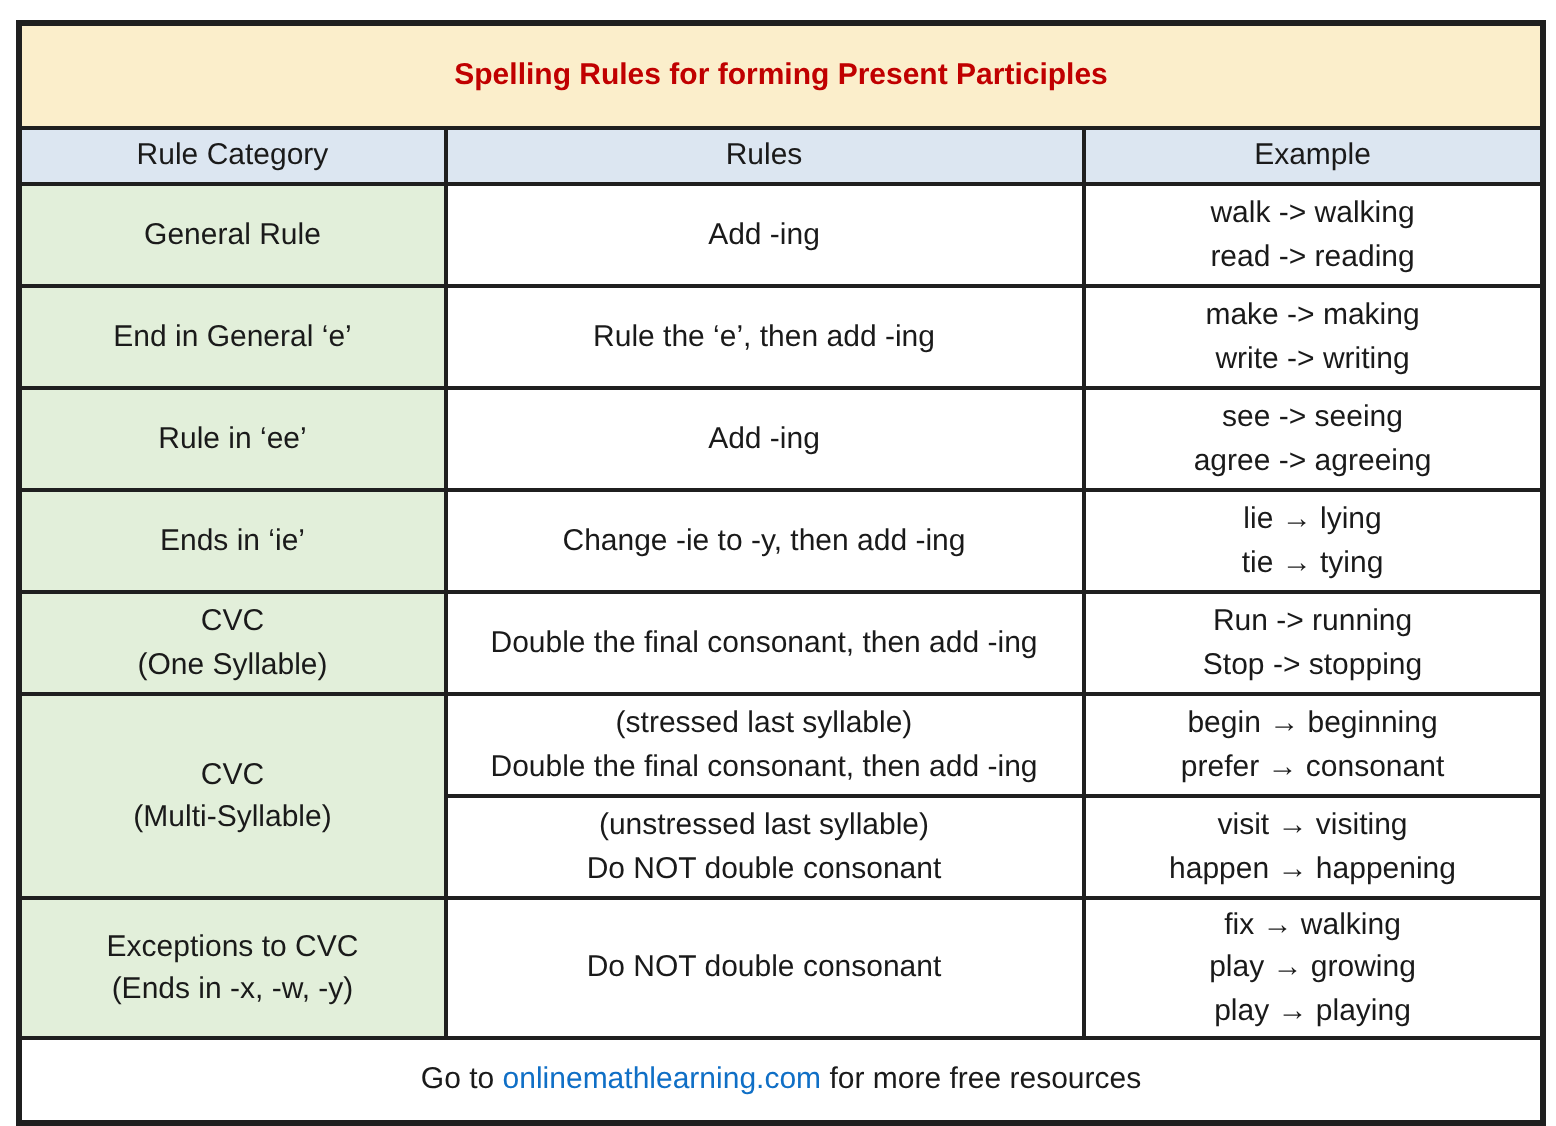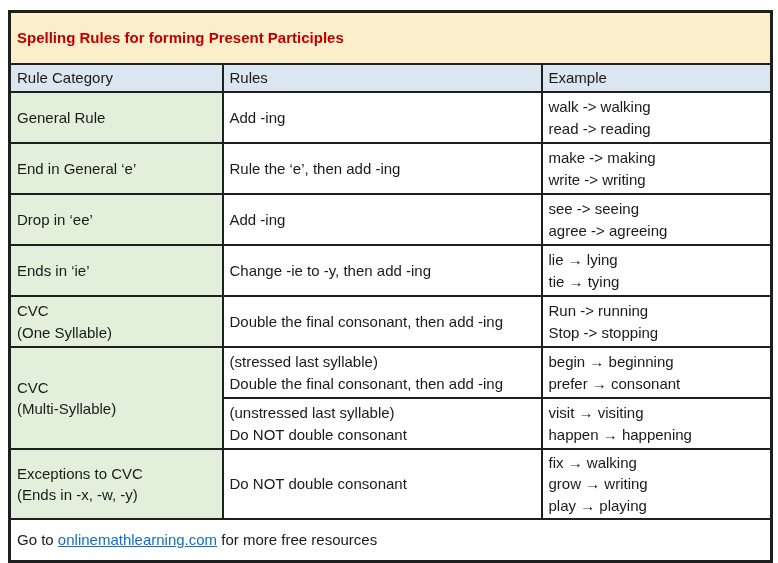--- a/index.html
+++ b/index.html
@@ -17,20 +17,21 @@
     top: 10px;
   }
   table.rules {
     border-collapse: collapse;
     table-layout: fixed;
     width: 762px;
     border: 3px solid var(--border-color, #1f1f1f);
   }
   table.rules td {
     border: 2px solid var(--border-color, #1f1f1f);
+    text-align: center;
     vertical-align: middle;
     padding: 2px 6px;
     font-size: 15px;
     line-height: 1.42;
   }
   col.c1 { width: 213px; }
   col.c2 { width: 319px; }
   col.c3 { width: 230px; }
 
   td.title-cell {
@@ -50,21 +51,20 @@
   }
   tr.row-std { height: 51px; }
   tr.row-tall { height: 58px; }
   td.footer-cell {
     height: 36px;
     font-size: 16px;
   }
   .bold-line { font-weight: normal; }
   a.resource-link {
     color: var(--link-color, #0f6fc6);
-    text-decoration: underline;
     cursor: pointer;
   }
 </style>
 </head>
 <body>
 
 <div class="table-wrap">
   <table class="rules">
     <colgroup>
         <col class="c1">
@@ -104,21 +104,21 @@
         <div>Rule the ‘e’, then add -ing</div>
       </td>
       <td>
         <div>make -&gt; making</div>
         <div>write -&gt; writing</div>
       </td>
     </tr>
 
     <tr class="row-std">
       <td class="category-cell">
-        <div>Drop in ‘ee’</div>
+        <div>Rule in ‘ee’</div>
       </td>
       <td>
         <div>Add -ing</div>
       </td>
       <td>
         <div>see -&gt; seeing</div>
         <div>agree -&gt; agreeing</div>
       </td>
     </tr>
 
@@ -178,21 +178,21 @@
     <tr class="row-tall">
       <td class="category-cell">
         <div>Exceptions to CVC</div>
         <div>(Ends in -x, -w, -y)</div>
       </td>
       <td>
         <div>Do NOT double consonant</div>
       </td>
       <td>
         <div>fix → walking</div>
-        <div>grow → writing</div>
+        <div>play → growing</div>
         <div>play → playing</div>
       </td>
     </tr>
 
     <tr>
       <td class="footer-cell" colspan="3">
         <span>Go to </span><a class="resource-link">onlinemathlearning.com</a><span> for more free resources</span>
       </td>
     </tr>
   </tbody>

